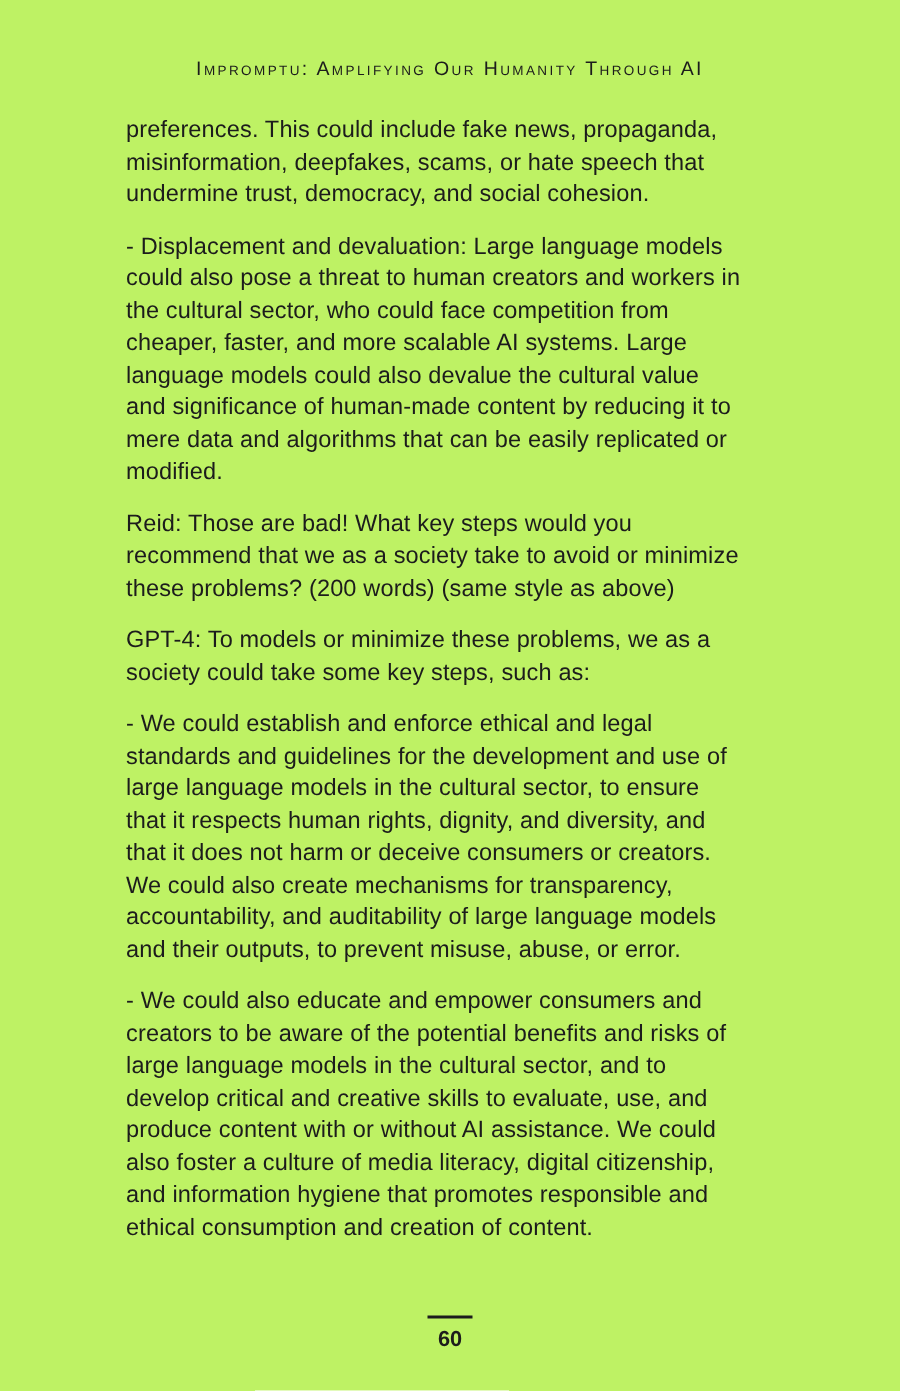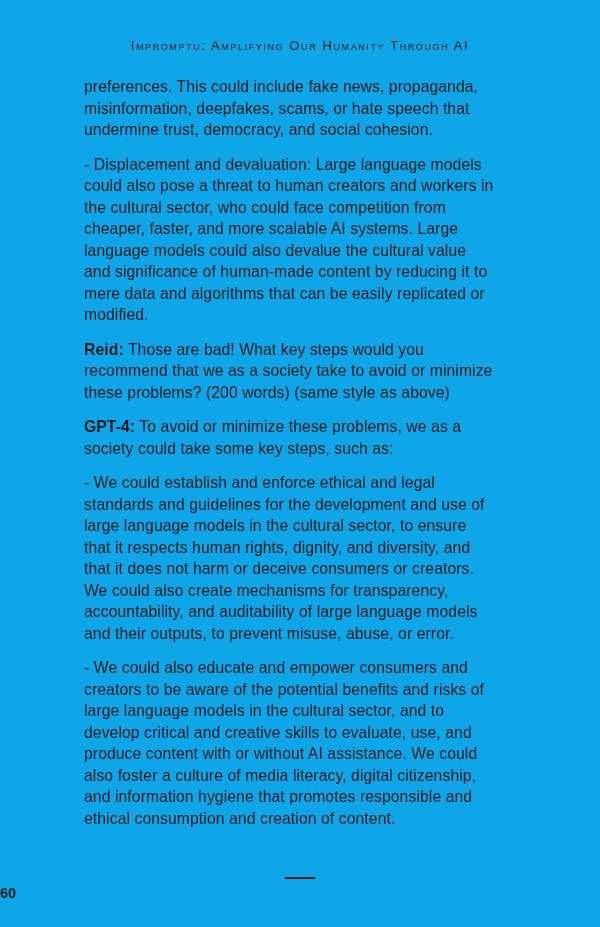--- a/index.html
+++ b/index.html
@@ -4,21 +4,21 @@
 <style>
   html, body {
     margin: 0;
     padding: 0;
     background: #ffffff;
   }
   .page {
     position: relative;
     width: 600px;
     height: 927px;
-    background: #0ea5e9;
+    background: #bef264;
     color: #1c1c1c;
     font-family: "Liberation Sans", "DejaVu Sans", sans-serif;
     box-sizing: border-box;
     overflow: hidden;
   }
   .running-head {
     position: absolute;
     top: 38px;
     left: 0;
     width: 100%;
@@ -38,28 +38,28 @@
   .body-text p {
     margin: 0 0 13px 0;
     font-size: 15.7px;
     line-height: 21.5px;
     font-weight: 400;
     letter-spacing: 0.1px;
     color: #1c1c1c;
     text-align: left;
   }
   .body-text p strong {
-    font-weight: 700;
+    font-weight: 400;
   }
   .footer {
     position: absolute;
     bottom: 26px;
     left: 0;
     width: 100%;
-    text-align: left;
+    text-align: center;
   }
   .footer-rule {
     width: 30px;
     height: 2px;
     background: #1c1c1c;
     margin: 0 auto 6px auto;
   }
   .page-number {
     font-size: 14.5px;
     font-weight: 700;
@@ -74,21 +74,21 @@
   <div class="running-head">Impromptu: Amplifying Our Humanity Through AI</div>
 
   <div class="body-text">
 
     <p>preferences. This could include fake news, propaganda, misinformation, deepfakes, scams, or hate speech that undermine trust, democracy, and social cohesion.</p>
 
     <p>- Displacement and devaluation: Large language models could also pose a threat to human creators and workers in the cultural sector, who could face competition from cheaper, faster, and more scalable AI systems. Large language models could also devalue the cultural value and significance of human-made content by reducing it to mere data and algorithms that can be easily replicated or modified.</p>
 
     <p><strong>Reid:</strong> <span>Those are bad! What key steps would you recommend that we as a society take to avoid or minimize these problems? (200 words) (same style as above)</span></p>
 
-    <p><strong>GPT-4:</strong> <span>To avoid or minimize these problems, we as a society could take some key steps, such as:</span></p>
+    <p><strong>GPT-4:</strong> <span>To models or minimize these problems, we as a society could take some key steps, such as:</span></p>
 
     <p>- We could establish and enforce ethical and legal standards and guidelines for the development and use of large language models in the cultural sector, to ensure that it respects human rights, dignity, and diversity, and that it does not harm or deceive consumers or creators. We could also create mechanisms for transparency, accountability, and auditability of large language models and their outputs, to prevent misuse, abuse, or error.</p>
 
     <p>- We could also educate and empower consumers and creators to be aware of the potential benefits and risks of large language models in the cultural sector, and to develop critical and creative skills to evaluate, use, and produce content with or without AI assistance. We could also foster a culture of media literacy, digital citizenship, and information hygiene that promotes responsible and ethical consumption and creation of content.</p>
 
 
   </div>
 
   <div class="footer">
     <div class="footer-rule"></div>

